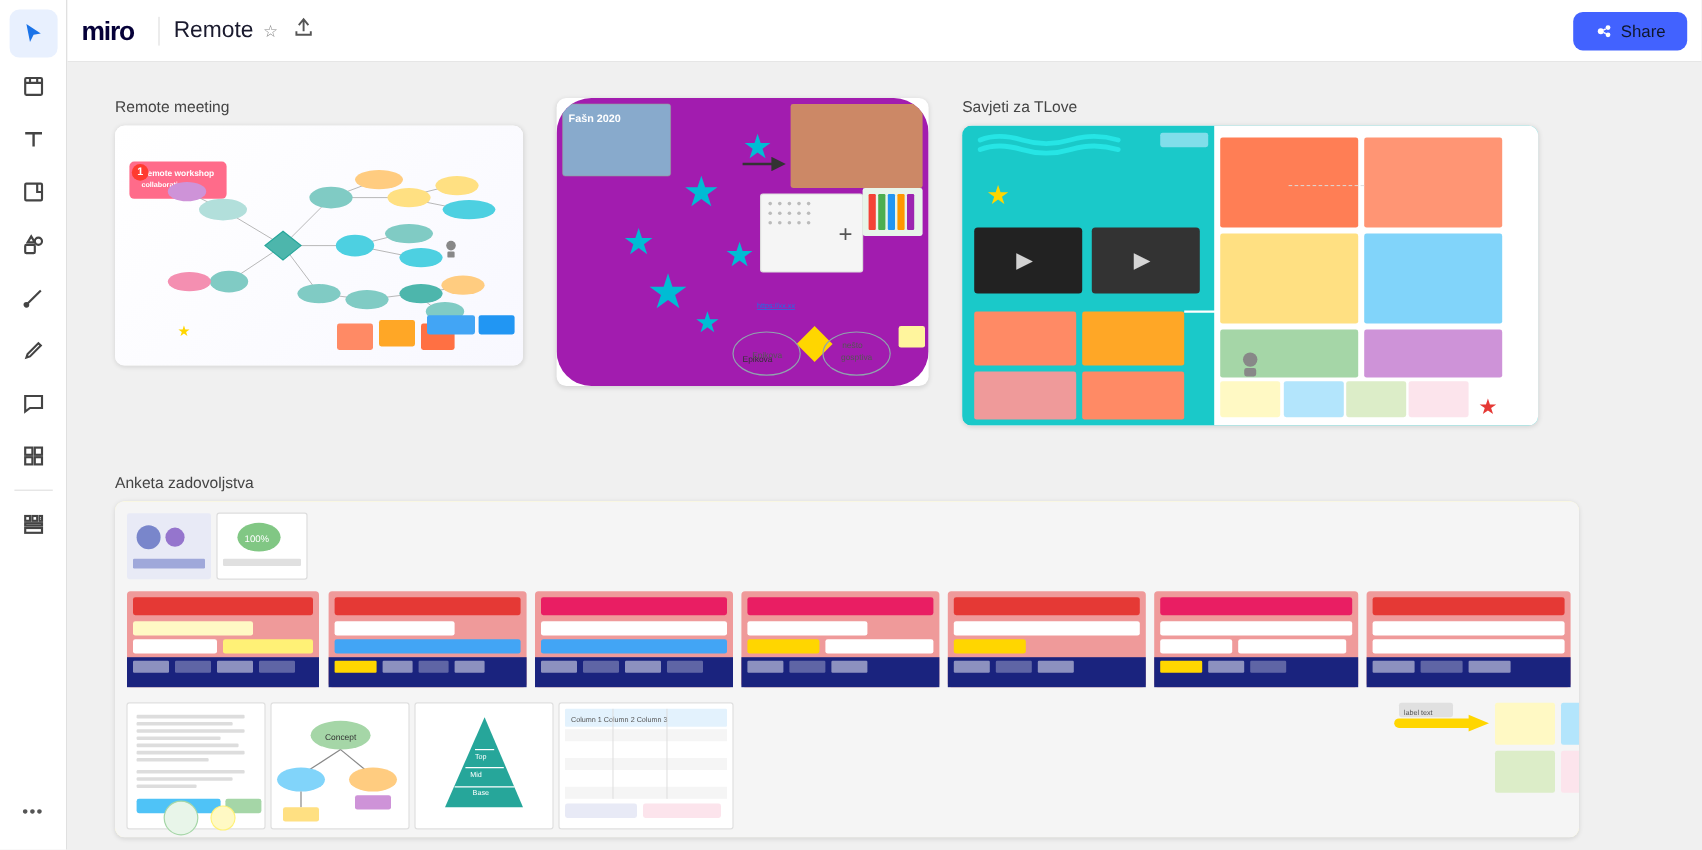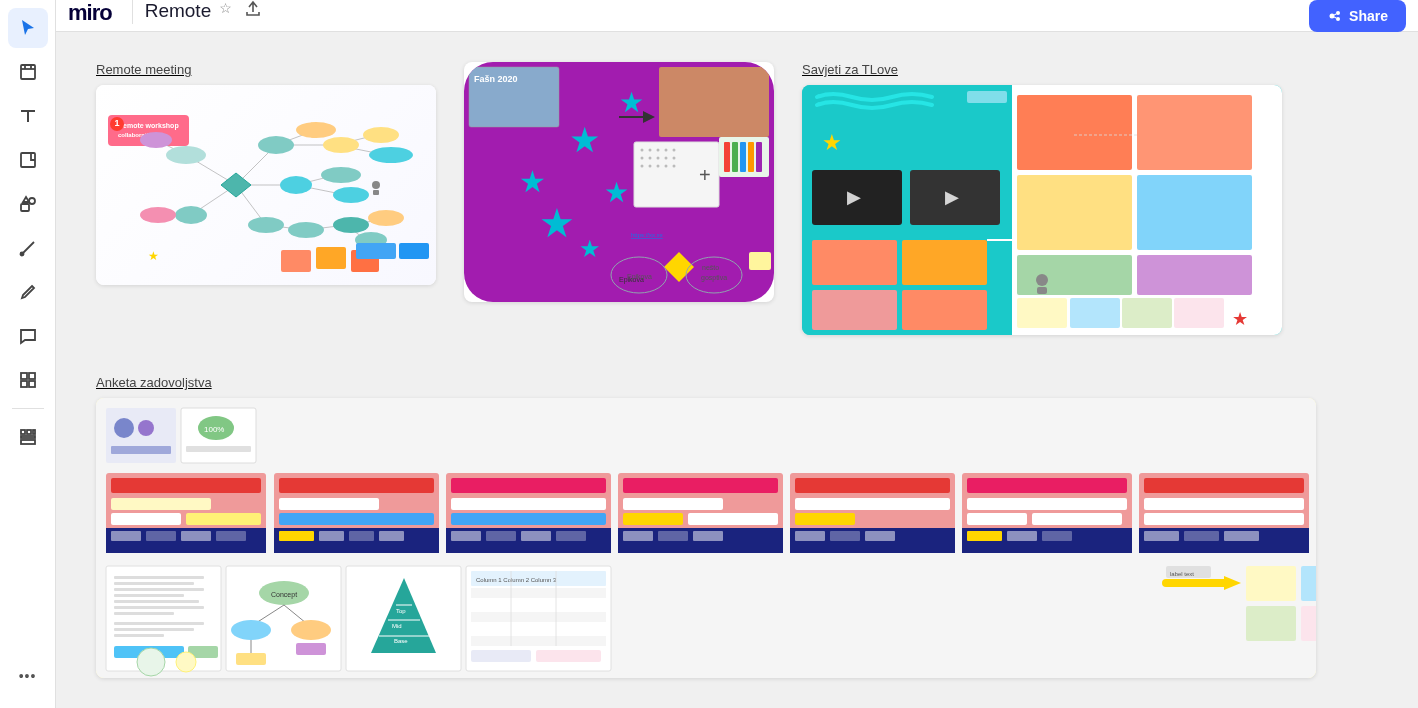--- a/index.html
+++ b/index.html
@@ -30,25 +30,25 @@
       font-size: 18px;
     }
     .sidebar-tool.active { background: #e8f0fe; color: #1a73e8; }
     .sidebar-divider { width: 32px; height: 1px; background: #e0e0e0; margin: 4px 0; }
 
     
     #main { flex: 1; display: flex; flex-direction: column; overflow: hidden; }
 
     
     #header {
-      height: 32px;
+      height: 52px;
       background: #fff;
       border-bottom: 1px solid #e0e0e0;
       display: flex;
-      align-items: flex-start;
+      align-items: center;
       padding: 0 12px;
       gap: 8px;
       flex-shrink: 0;
     }
     #logo {
       font-size: 22px;
       font-weight: 800;
       color: #050038;
       letter-spacing: -1px;
       margin-right: 8px;
@@ -57,40 +57,39 @@
     #board-title {
       font-size: 19px;
       font-weight: 500;
       color: #1a1a2e;
     }
     .star-icon { color: #888; font-size: 14px; cursor: pointer; }
     .export-icon { color: #555; font-size: 18px; cursor: pointer; margin-left: 4px; }
     .spacer { flex: 1; }
     #share-btn {
       background: #4262ff;
-      color: #ffffff;
+      color: #0f172a;
       border: none;
       border-radius: 8px;
       padding: 8px 18px;
       font-size: 14px;
-      font-weight: 700;
+      font-weight: 400;
       cursor: pointer;
       display: flex;
       align-items: center;
       gap: 6px;
     }
 
     
     #canvas {
       flex: 1;
       overflow: auto;
       background: #f0f0f0;
       padding: 30px 40px;
       position: relative;
-      text-decoration: underline;
     }
 
     
     .board-row {
       display: flex;
       gap: 28px;
       margin-bottom: 40px;
       align-items: flex-start;
     }
 

